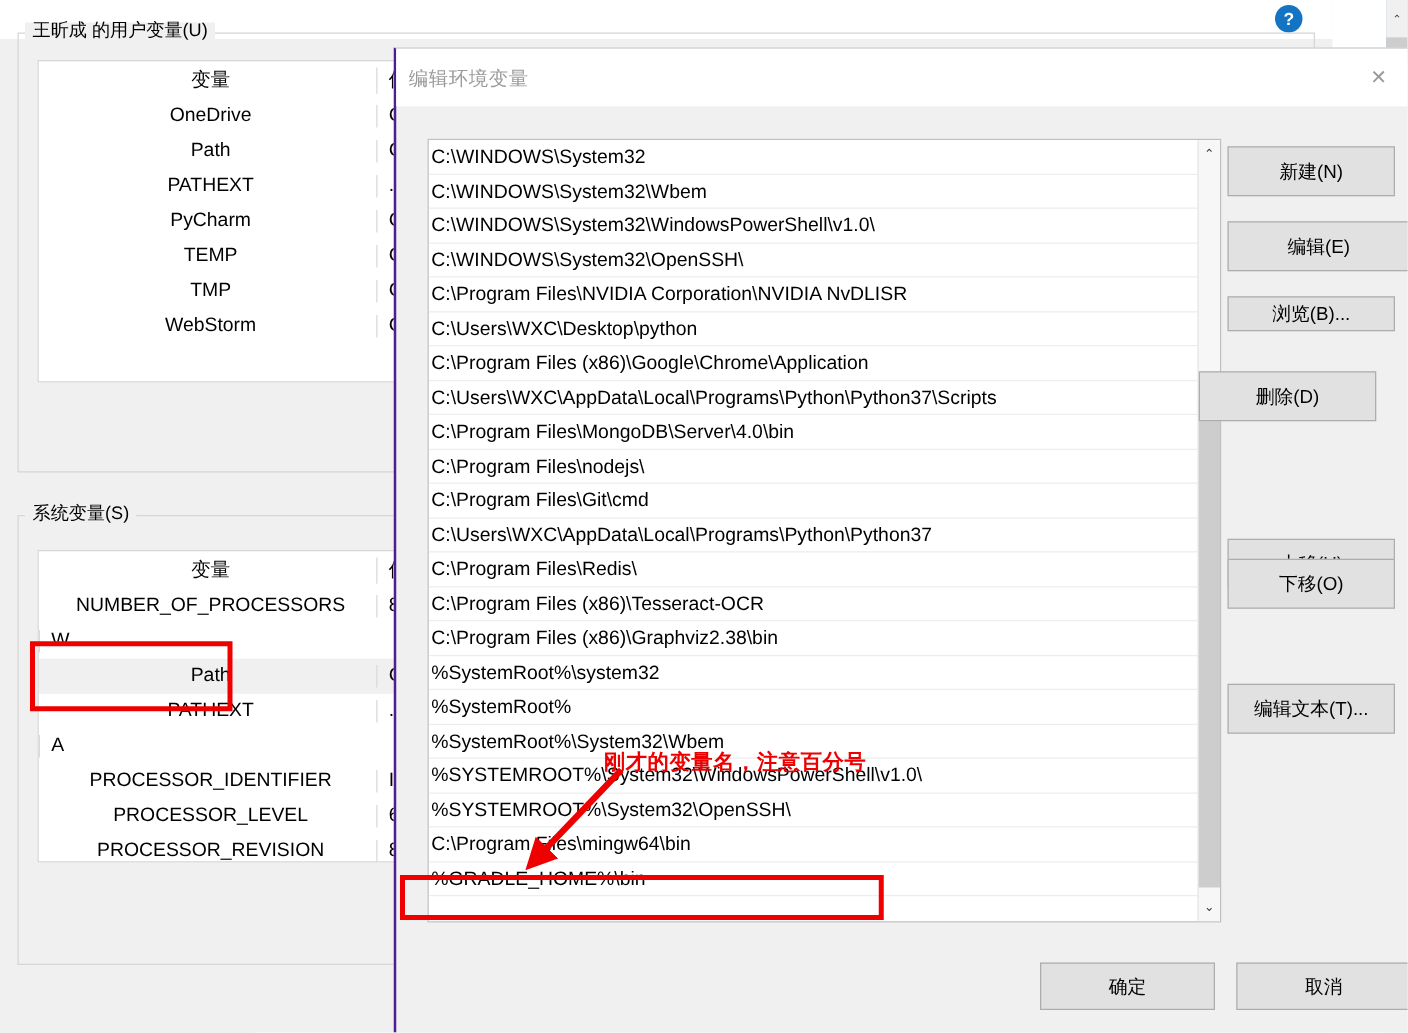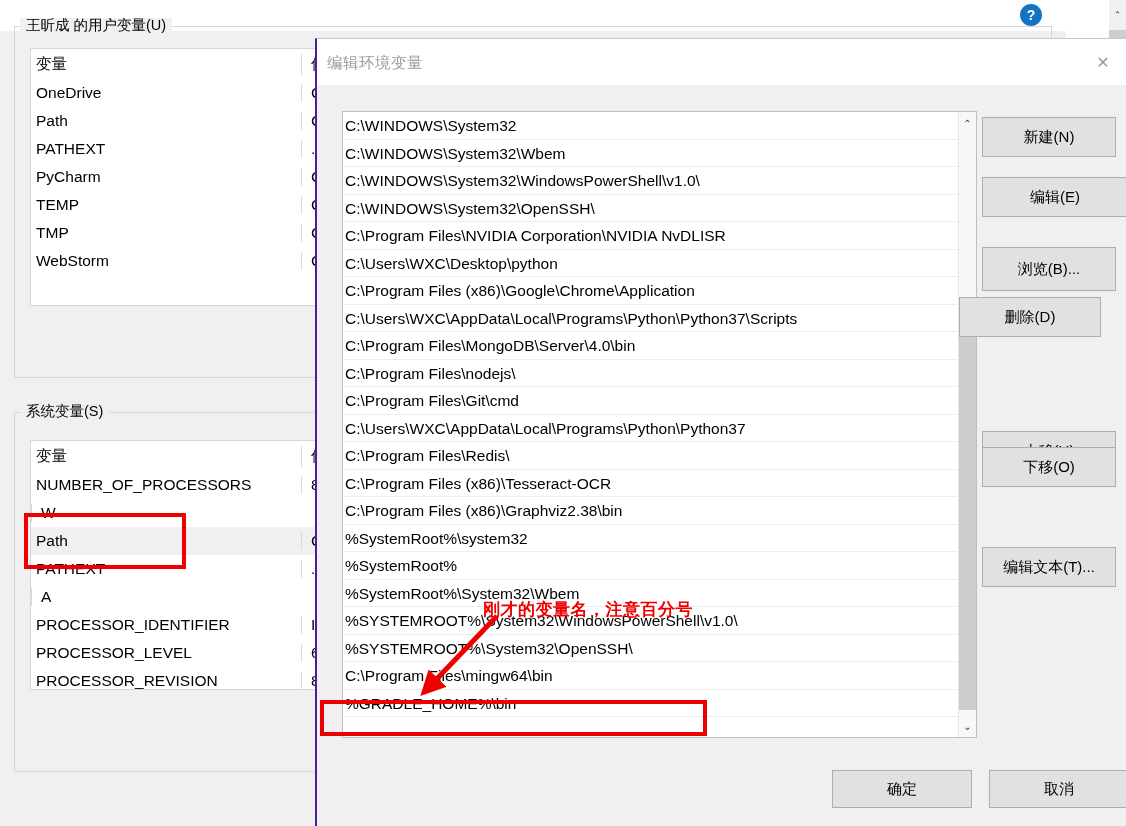--- a/index.html
+++ b/index.html
@@ -109,20 +109,21 @@
     font-size: 15.5px;
     color: #000000;
   }
   .lv-row.selected { background: #f0f0f0; }
   .col-name {
     width: 270px;
     padding-left: 5px;
     white-space: nowrap;
     overflow: hidden;
     box-sizing: border-box;
+    text-align: center;
   }
   .col-value {
     flex: 1;
     padding-left: 9px;
     border-left: 1px solid #d9d9d9;
     white-space: nowrap;
     overflow: hidden;
     box-sizing: border-box;
   }
   .lv-header .col-value { border-left: 1px solid #d9d9d9; }
@@ -235,21 +236,21 @@
     border: 1px solid #adadad;
     box-sizing: border-box;
     font-size: 15px;
     color: #000000;
     font-family: "Liberation Sans", "DejaVu Sans", sans-serif;
     display: flex; align-items: center; justify-content: center;
     padding: 8px;
   }
   #btn-new    { left: 665px; top: 78px;  width: 134px; height: 40px; }
   #btn-edit   { left: 665px; top: 138px; width: 146px; height: 40px; }
-  #btn-browse { left: 665px; top: 208px; width: 134px; height: 44px; }
+  #btn-browse { left: 665px; top: 198px; width: 134px; height: 28px; }
   #btn-delete { left: 642px; top: 258px; width: 142px; height: 40px; }
   #btn-moveup { left: 665px; top: 348px; width: 134px; height: 40px; margin-top: 44px; }
   #btn-movedn { left: 665px; top: 408px; width: 134px; height: 40px; }
   #btn-edittxt{ left: 665px; top: 508px; width: 134px; height: 40px; }
   #btn-ok     { left: 515px; top: 731px; width: 140px; height: 38px; }
   #btn-cancel { left: 672px; top: 731px; width: 140px; height: 38px; }
 
   
   #annotations {
     position: absolute;

